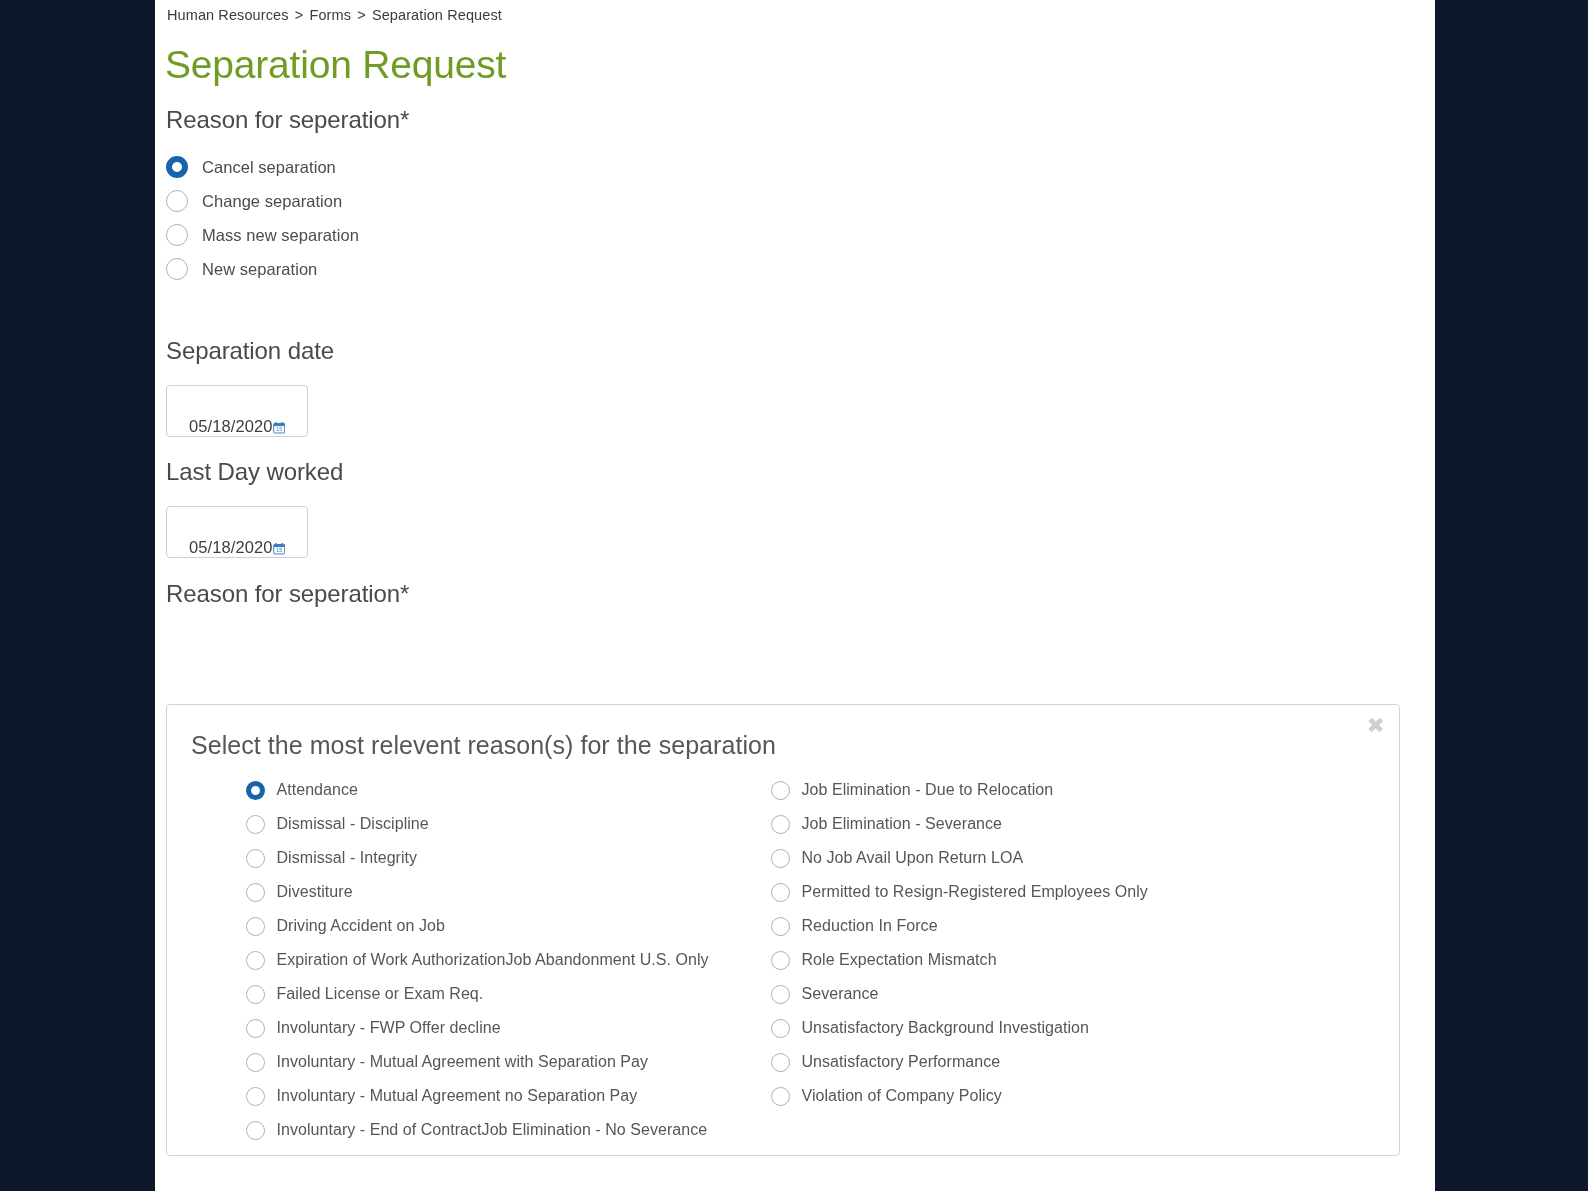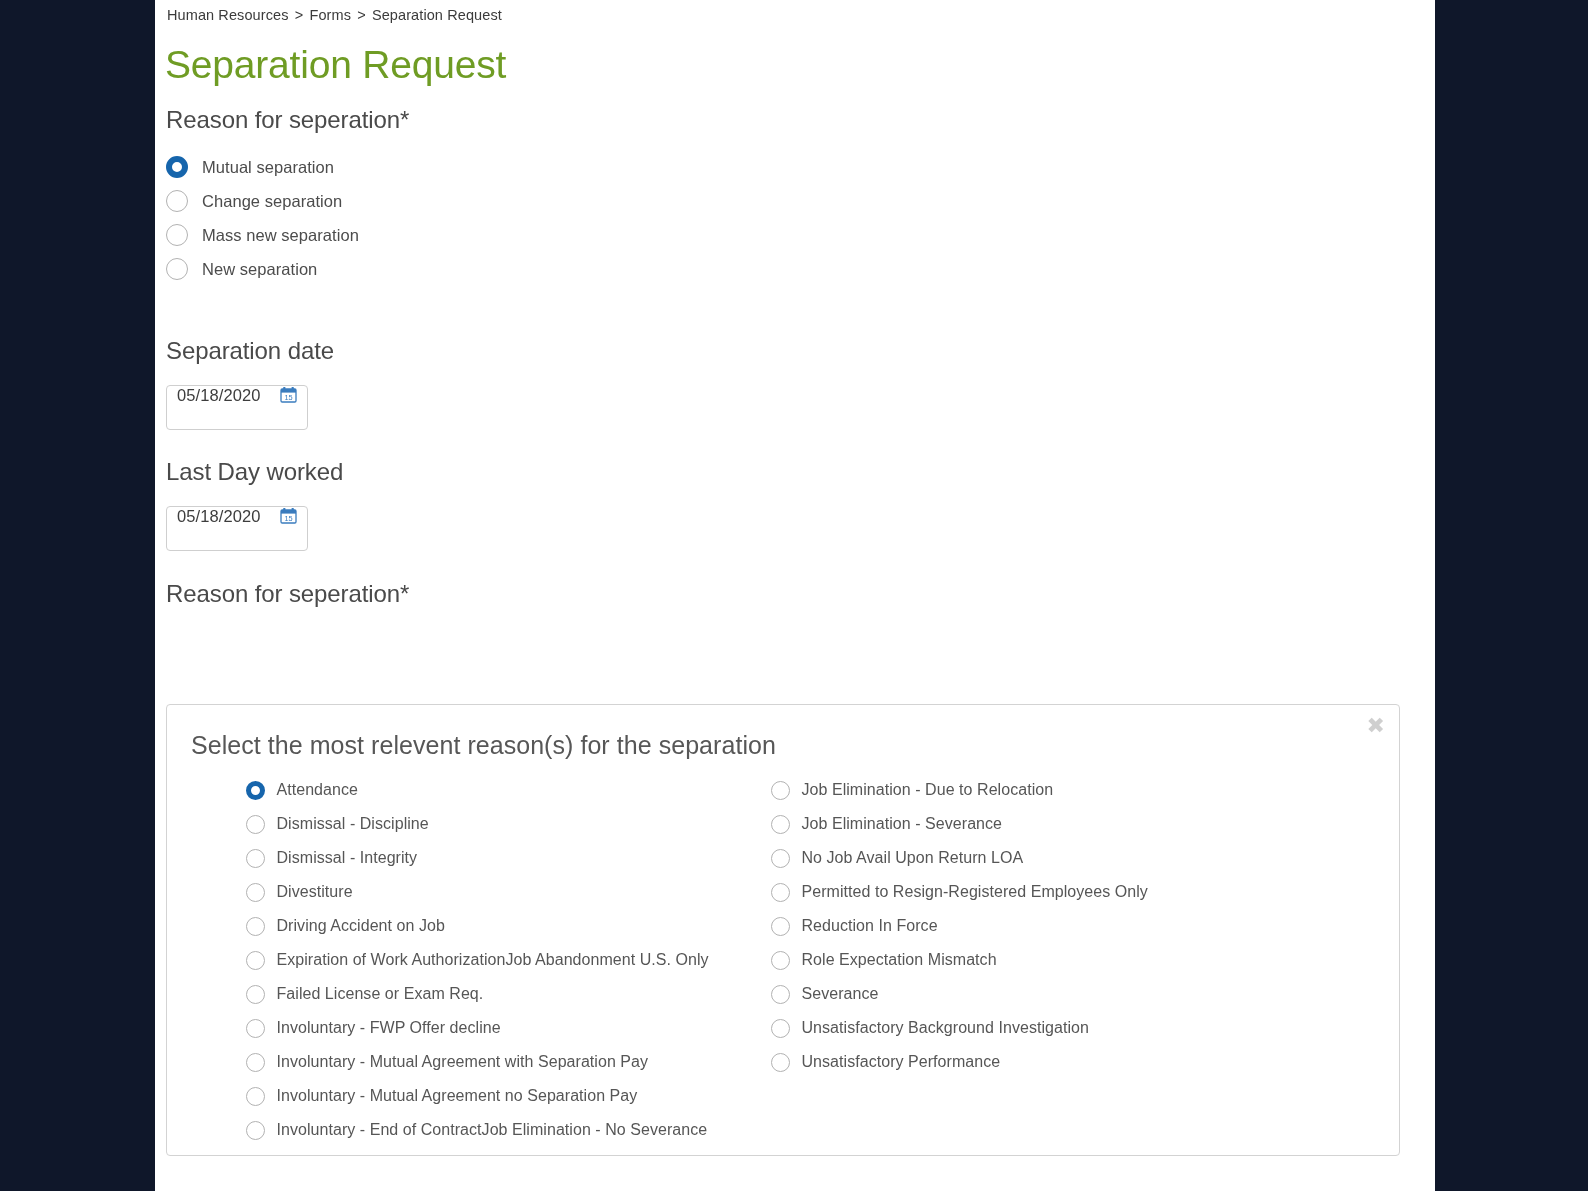--- a/index.html
+++ b/index.html
@@ -108,28 +108,28 @@
     color: #4c4c4c;
     letter-spacing: 0.05px;
     white-space: nowrap;
   }
 
   
   .date-field {
     position: absolute;
     left: 11px;
     width: 142px;
-    height: 45px;
+    height: 52px;
     border: 1px solid #cfcfcf;
     border-radius: 4px;
     background: #ffffff;
     box-sizing: border-box;
     display: flex;
-    align-items: flex-start;
-    padding: 0 10px;
+    align-items: flex-end;
+    padding: 0 22px;
   }
   .df-sepdate { top: 385px; }
   .df-lastday { top: 506px; }
 
   .date-value {
     font-size: 16.5px;
     color: #3d3d3d;
     letter-spacing: 0.1px;
   }
   .cal-icon {
@@ -214,21 +214,21 @@
       <span>Separation Request</span>
     </div>
 
     <div class="page-title">Separation Request</div>
 
     <div class="section-head sh-reason1">Reason for seperation*</div>
 
     <div class="radio-group rg-reason1">
       <div class="radio-row">
         <span class="radio checked"></span>
-        <span class="radio-label">Mutual separation</span>
+        <span class="radio-label">Cancel separation</span>
       </div>
       <div class="radio-row">
         <span class="radio"></span>
         <span class="radio-label">Change separation</span>
       </div>
       <div class="radio-row">
         <span class="radio"></span>
         <span class="radio-label">Mass new separation</span>
       </div>
       <div class="radio-row">
@@ -346,18 +346,22 @@
               <span class="radio-label">Severance</span>
             </div>
             <div class="radio-row small">
               <span class="radio"></span>
               <span class="radio-label">Unsatisfactory Background Investigation</span>
             </div>
             <div class="radio-row small">
               <span class="radio"></span>
               <span class="radio-label">Unsatisfactory Performance</span>
             </div>
+            <div class="radio-row small">
+              <span class="radio"></span>
+              <span class="radio-label">Violation of Company Policy</span>
+            </div>
           </div>
       </div>
     </div>
 
   </div>
 </div>
 
 </body></html>

